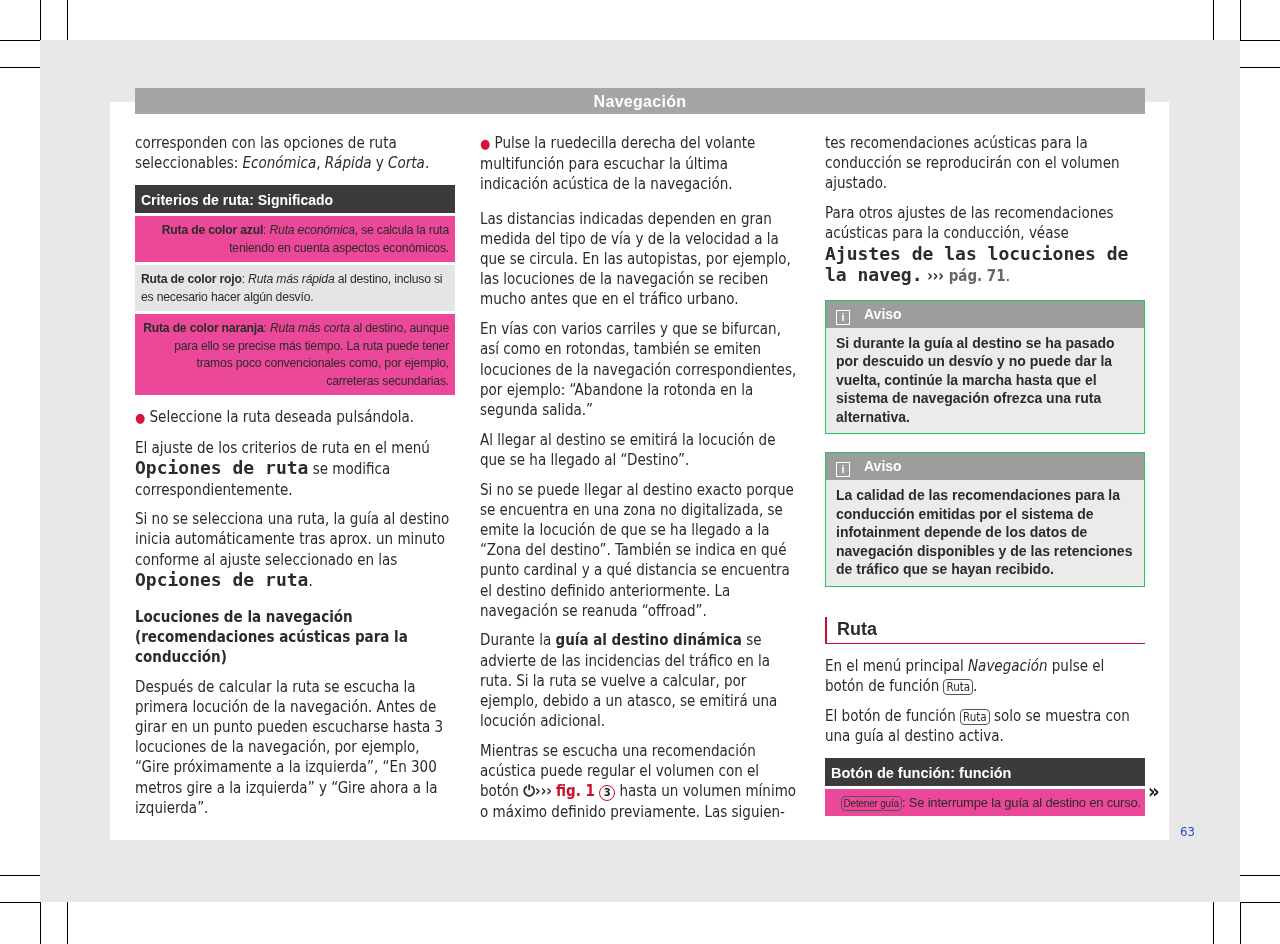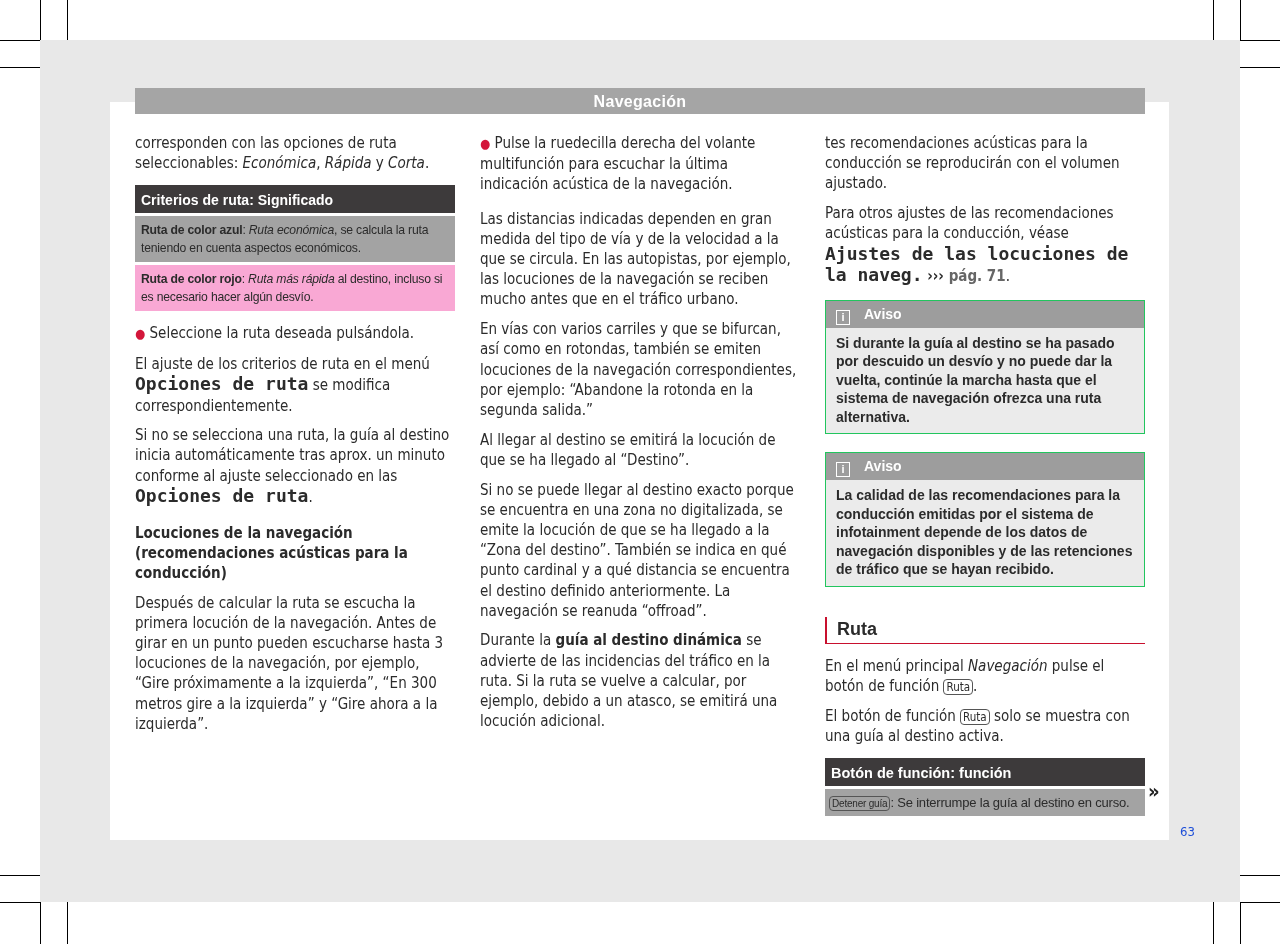--- a/index.html
+++ b/index.html
@@ -17,22 +17,22 @@
   .c2 { left:480px; width:320px; }
   .c3 { left:825px; width:320px; }
   .mono { font-family:"DejaVu Sans Mono", monospace; font-weight:bold; font-size:18px;margin-top:23px; }
   .red { color:#c8102e; }
   .bullet { color:#d3163a; font-size:13px; }
   .tbl { margin:12px 0 12px 0; }
   .tbl-h { background:#3d3a3b; color:#fff; font-weight:bold; font-size:14px; height:28px; line-height:31px; padding:0 6px;
            font-family:"Liberation Sans", sans-serif; }
   .tbl-r { font-size:12.2px; line-height:17.5px; padding:6px 6px 5px 6px; margin-top:3px;
            font-family:"Liberation Sans", sans-serif; letter-spacing:-0.2px; }
-  .tbl-r.a { background:#a3a3a3; }
-  .tbl-r.b { background:#f9a8d4; }
+  .tbl-r.a { background:#ec4899;text-align:right; }
+  .tbl-r.b { background:#e5e5e5; }
   .sub { font-weight:bold; font-size:15px; line-height:20px; margin-top:16px !important; }
   .aviso { border:1px solid #22c55e; margin:14px 0 18px 0; background:#ebebeb; }
   .aviso-h { background:#9d9d9d; color:#fff; height:27px; line-height:27px; padding-left:10px; font-weight:bold; font-size:14px;
              font-family:"Liberation Sans", sans-serif; }
   .info-ic { display:inline-block; width:12px; height:13px; border:1px solid #fff; line-height:13px; text-align:center;
              font-size:11px; margin-right:14px; vertical-align:-2px; }
   .aviso-b { padding:6px 9px 7px 10px; font-weight:bold; font-size:14px; line-height:18.5px; font-family:"Liberation Sans", sans-serif; }
   .h-ruta { border-left:2px solid #c8102e; border-bottom:1px solid #c8102e; padding:2px 0 4px 10px; font-weight:bold; font-size:18px;
             margin:30px 0 12px 0; font-family:"Liberation Sans", sans-serif; }
   .key { display:inline-block; border:1px solid #555; border-radius:4px; font-size:11.5px; line-height:14px; padding:0 2px; }
@@ -69,36 +69,38 @@
 <div class="page"></div>
 <div class="topbar">Navegación</div>
 
 <div class="col c1">
   <p><span>corresponden con las opciones de ruta seleccionables: </span><i>Económica</i><span>, </span><i>Rápida</i><span> y </span><i>Corta</i><span>.</span></p>
 
   <div class="tbl">
     <div class="tbl-h">Criterios de ruta: Significado</div>
     <div class="tbl-r a"><b>Ruta de color azul</b>: <i>Ruta económica</i><span>, se calcula la ruta teniendo en cuenta aspectos económicos.</span></div>
     <div class="tbl-r b"><b>Ruta de color rojo</b>: <i>Ruta más rápida</i><span> al destino, incluso si es necesario hacer algún desvío.</span></div>
+    <div class="tbl-r a"><b>Ruta de color naranja</b>: <i>Ruta más corta</i><span> al destino, aunque para ello se precise más tiempo. La ruta puede tener tramos poco convencionales como, por ejemplo, carreteras secundarias.</span></div>
   </div>
 
   <p><span class="bullet">●</span> <span>Seleccione la ruta deseada pulsándola.</span></p>
   <p><span>El ajuste de los criterios de ruta en el menú </span><span class="mono">Opciones de ruta</span><span> se modifica correspondientemente.</span></p>
   <p><span>Si no se selecciona una ruta, la guía al destino inicia automáticamente tras aprox. un minuto conforme al ajuste seleccionado en las </span><span class="mono">Opciones de ruta</span><span>.</span></p>
   <p class="sub">Locuciones de la navegación (recomendaciones acústicas para la conducción)</p>
   <p>Después de calcular la ruta se escucha la primera locución de la navegación. Antes de girar en un punto pueden escucharse hasta 3 locuciones de la navegación, por ejemplo, “Gire próximamente a la izquierda”, “En 300 metros gire a la izquierda” y “Gire ahora a la izquierda”.</p>
 </div>
 
 <div class="col c2">
   <p><span class="bullet">●</span> <span>Pulse la ruedecilla derecha del volante multifunción para escuchar la última indicación acústica de la navegación.</span></p>
   <p style="margin-top:14px">Las distancias indicadas dependen en gran medida del tipo de vía y de la velocidad a la que se circula. En las autopistas, por ejemplo, las locuciones de la navegación se reciben mucho antes que en el tráfico urbano.</p>
   <p>En vías con varios carriles y que se bifurcan, así como en rotondas, también se emiten locuciones de la navegación correspondientes, por ejemplo: “Abandone la rotonda en la segunda salida.”</p>
   <p>Al llegar al destino se emitirá la locución de que se ha llegado al “Destino”.</p>
   <p>Si no se puede llegar al destino exacto porque se encuentra en una zona no digitalizada, se emite la locución de que se ha llegado a la “Zona del destino”. También se indica en qué punto cardinal y a qué distancia se encuentra el destino definido anteriormente. La navegación se reanuda “offroad”.</p>
   <p><span>Durante la </span><b>guía al destino dinámica</b><span> se advierte de las incidencias del tráfico en la ruta. Si la ruta se vuelve a calcular, por ejemplo, debido a un atasco, se emitirá una locución adicional.</span></p>
+  <p><span>Mientras se escucha una recomendación acústica puede regular el volumen con el botón </span><b>⏻</b><b>›››</b> <b class="red">fig. 1</b> <span class="circle">3</span><span> hasta un volumen mínimo o máximo definido previamente. Las siguien-</span></p>
 </div>
 
 <div class="col c3">
   <p>tes recomendaciones acústicas para la conducción se reproducirán con el volumen ajustado.</p>
   <p><span>Para otros ajustes de las recomendaciones acústicas para la conducción, véase </span><span class="mono">Ajustes de las locuciones de la naveg.</span><b> ››› </b><b style="color:#666">pág. 71</b><span>.</span></p>
 
   <div class="aviso">
     <div class="aviso-h"><span class="info-ic">i</span><span>Aviso</span></div>
     <div class="aviso-b">Si durante la guía al destino se ha pasado por descuido un desvío y no puede dar la vuelta, continúe la marcha hasta que el sistema de navegación ofrezca una ruta alternativa.</div>
   </div>

